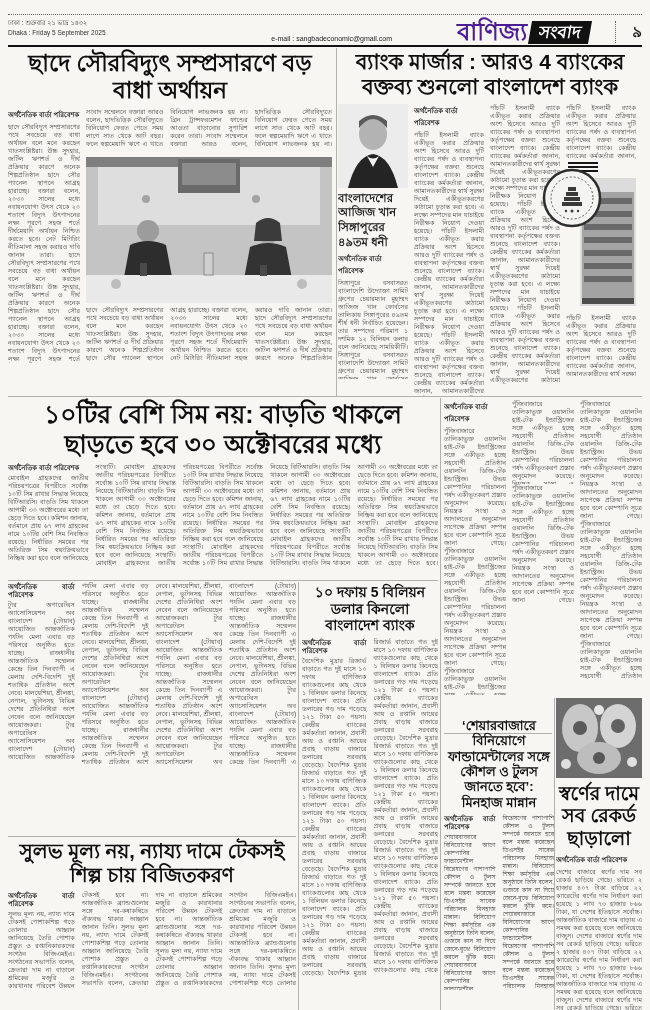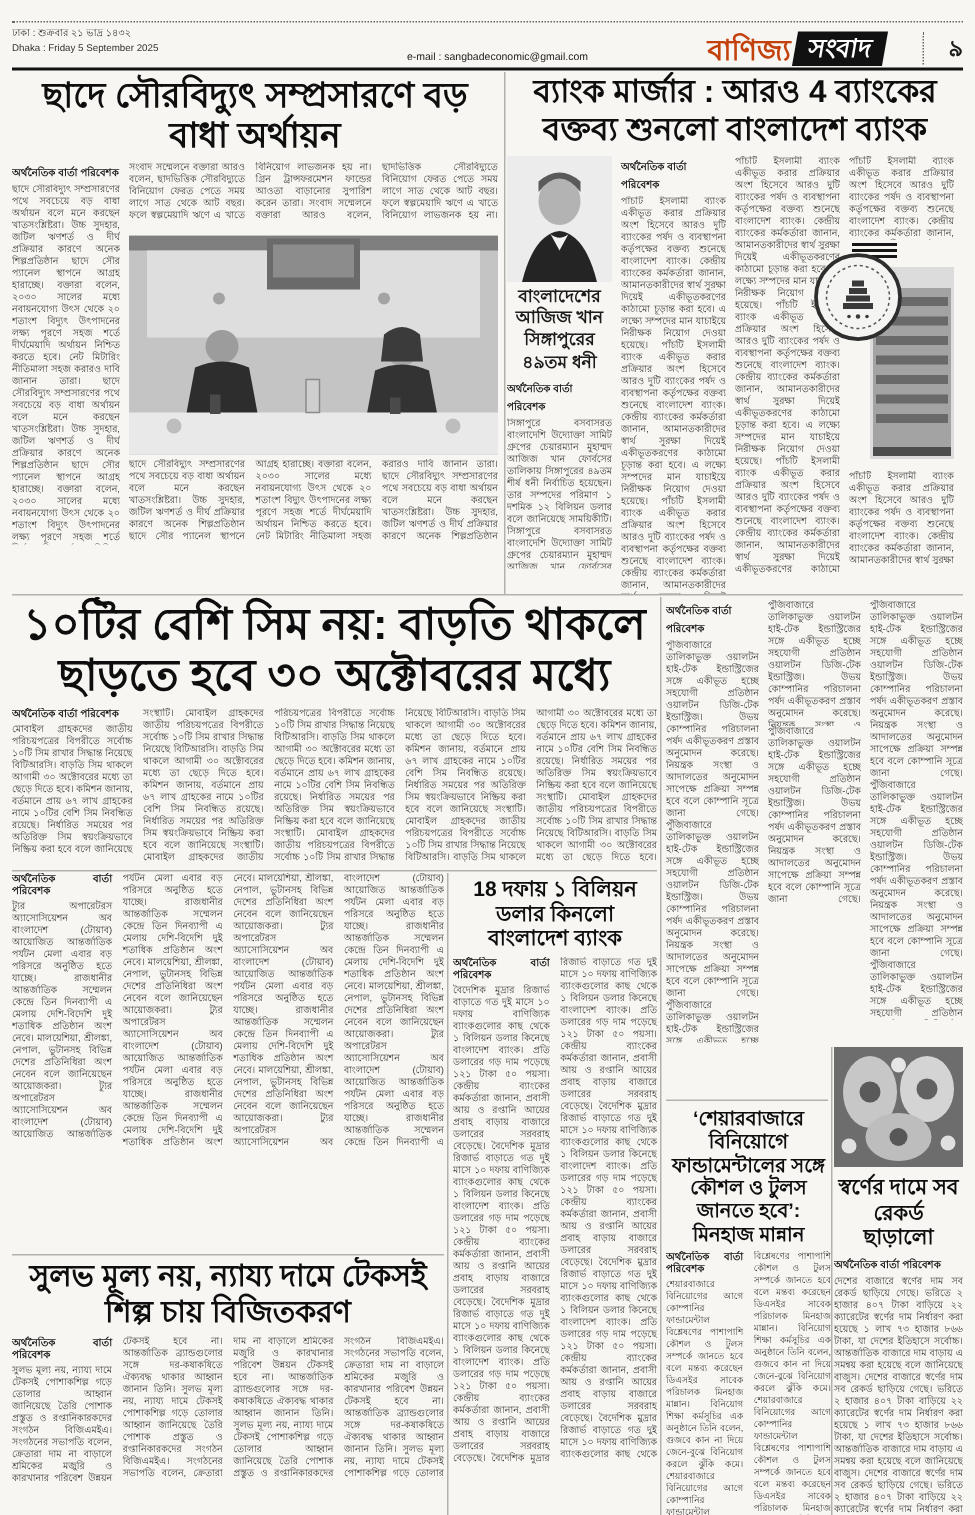--- a/index.html
+++ b/index.html
@@ -8,37 +8,37 @@
     background:#f7f6f2;color:#1c1c1c;
     font-family:"Liberation Sans","DejaVu Sans",sans-serif;
   }
   .page{position:absolute;inset:0;}
   
   .header{position:absolute;left:8px;right:8px;top:14px;height:30px;
     border-top:1px dotted #666;border-bottom:2.5px solid #121212;}
   .dateblock{position:absolute;left:0;top:3px;font-size:6.5px;line-height:1.55;color:#333;}
   .email{position:absolute;right:250px;bottom:3px;font-size:7px;color:#222;}
   .masthead{position:absolute;right:52px;bottom:1px;display:flex;align-items:flex-end;gap:3px;}
-  .masthead .w1{font-size:19px;font-weight:bold;color:#c2410c;line-height:1;font-family:Liberation Serif, serif;}
+  .masthead .w1{font-size:24px;font-weight:bold;color:#4c1d95;line-height:1;font-family:Liberation Serif, serif;}
   .masthead .w2{background:#111;color:#fff;font-size:17px;font-weight:bold;line-height:1;
     padding:3px 9px 3px 9px;transform:skewX(-10deg);}
   .pageno{position:absolute;right:0;bottom:2px;height:22px;display:flex;align-items:center;
     font-size:15px;font-weight:bold;border-left:1px dotted #666;padding-left:16px;}
   
   .article{position:absolute;overflow:hidden;}
   .hl{font-weight:bold;text-align:center;color:#0e0e0e;line-height:1.18;margin:2px 2px 4px 2px;}
   .byline{font-size:6.8px;font-weight:bold;color:#1a1a1a;margin:1px 0 2px 0;}
   .bodytext{font-size:6.3px;line-height:8px;text-align:justify;color:#3c3c3c;
     overflow:hidden;word-break:break-word;}
   .cols-2{column-count:2;column-gap:7px;}
   .cols-3{column-count:3;column-gap:7px;}
   .cols-4{column-count:4;column-gap:7px;}
   .cols-5{column-count:5;column-gap:7px;}
   .row{display:flex;gap:6px;}
-  .caption{font-size:11.5px;font-weight:bold;text-align:center;line-height:1.3;margin:3px 0;}
+  .caption{font-size:11.5px;font-weight:bold;text-align:left;line-height:1.3;margin:3px 0;}
   .photo{display:block;background:#cfcfcf;}
   
   .walton{height:62px;display:flex;flex-direction:column;align-items:center;justify-content:center;gap:2px;}
   .walton-text{font-size:11px;font-weight:bold;letter-spacing:1.5px;color:#111;}
   
   .bb-block{position:relative;width:70px;height:150px;margin:2px 0;}
   .bb-lines{position:absolute;left:2px;top:0;width:30px;}
   .bb-lines div{height:2px;background:#161616;margin-bottom:2px;}
   .bb-building{position:absolute;right:0;top:16px;}
   .bb-seal{position:absolute;left:-24px;top:6px;}
@@ -160,21 +160,21 @@
             <circle cx="24" cy="43" r="1.2" fill="#3a3a3a"></circle>
             <circle cx="36" cy="43" r="1.2" fill="#3a3a3a"></circle>
           </svg>
         </div>
         <div class="bodytext" style="height:62px">পাঁচটি ইসলামী ব্যাংক একীভূত করার প্রক্রিয়ার অংশ হিসেবে আরও দুটি ব্যাংকের পর্ষদ ও ব্যবস্থাপনা কর্তৃপক্ষের বক্তব্য শুনেছে বাংলাদেশ ব্যাংক। কেন্দ্রীয় ব্যাংকের কর্মকর্তারা জানান, আমানতকারীদের স্বার্থ সুরক্ষা দিয়েই একীভূতকরণের কাঠামো চূড়ান্ত করা হবে। এ লক্ষ্যে সম্পদের মান যাচাইয়ে নিরীক্ষক নিয়োগ দেওয়া হয়েছে। পাঁচটি ইসলামী ব্যাংক একীভূত করার প্রক্রিয়ার অংশ হিসেবে আরও দুটি ব্যাংকের পর্ষদ ও ব্যবস্থাপনা কর্তৃপক্ষের বক্তব্য শুনেছে বাংলাদেশ ব্যাংক। কেন্দ্রীয় ব্যাংকের কর্মকর্তারা জানান, আমানতকারীদের স্বার্থ সুরক্ষা দিয়েই একীভূতকরণের কাঠামো চূড়ান্ত করা হবে। এ লক্ষ্যে সম্পদের মান যাচাইয়ে নিরীক্ষক নিয়োগ দেওয়া হয়েছে।</div>
       </div>
     </div>
   </section>
 
   <section class="article" style="left:8px;top:398px;width:430px;height:182px">
-    <h1 class="hl" style="font-size:29px">১০টির বেশি সিম নয়: বাড়তি থাকলে ছাড়তে হবে ৩০ অক্টোবরের মধ্যে</h1>
+    <h1 class="hl" style="font-size:25px">১০টির বেশি সিম নয়: বাড়তি থাকলে ছাড়তে হবে ৩০ অক্টোবরের মধ্যে</h1>
     <div class="bodytext cols-5" style="height:106px">
       <span class="byline" style="display:block">অর্থনৈতিক বার্তা পরিবেশক</span>
       <span>মোবাইল গ্রাহকদের জাতীয় পরিচয়পত্রের বিপরীতে সর্বোচ্চ ১০টি সিম রাখার সিদ্ধান্ত নিয়েছে বিটিআরসি। বাড়তি সিম থাকলে আগামী ৩০ অক্টোবরের মধ্যে তা ছেড়ে দিতে হবে। কমিশন জানায়, বর্তমানে প্রায় ৬৭ লাখ গ্রাহকের নামে ১০টির বেশি সিম নিবন্ধিত রয়েছে। নির্ধারিত সময়ের পর অতিরিক্ত সিম স্বয়ংক্রিয়ভাবে নিষ্ক্রিয় করা হবে বলে জানিয়েছে সংস্থাটি। মোবাইল গ্রাহকদের জাতীয় পরিচয়পত্রের বিপরীতে সর্বোচ্চ ১০টি সিম রাখার সিদ্ধান্ত নিয়েছে বিটিআরসি। বাড়তি সিম থাকলে আগামী ৩০ অক্টোবরের মধ্যে তা ছেড়ে দিতে হবে। কমিশন জানায়, বর্তমানে প্রায় ৬৭ লাখ গ্রাহকের নামে ১০টির বেশি সিম নিবন্ধিত রয়েছে। নির্ধারিত সময়ের পর অতিরিক্ত সিম স্বয়ংক্রিয়ভাবে নিষ্ক্রিয় করা হবে বলে জানিয়েছে সংস্থাটি। মোবাইল গ্রাহকদের জাতীয় পরিচয়পত্রের বিপরীতে সর্বোচ্চ ১০টি সিম রাখার সিদ্ধান্ত নিয়েছে বিটিআরসি। বাড়তি সিম থাকলে আগামী ৩০ অক্টোবরের মধ্যে তা ছেড়ে দিতে হবে। কমিশন জানায়, বর্তমানে প্রায় ৬৭ লাখ গ্রাহকের নামে ১০টির বেশি সিম নিবন্ধিত রয়েছে। নির্ধারিত সময়ের পর অতিরিক্ত সিম স্বয়ংক্রিয়ভাবে নিষ্ক্রিয় করা হবে বলে জানিয়েছে সংস্থাটি। মোবাইল গ্রাহকদের জাতীয় পরিচয়পত্রের বিপরীতে সর্বোচ্চ ১০টি সিম রাখার সিদ্ধান্ত নিয়েছে বিটিআরসি। বাড়তি সিম থাকলে আগামী ৩০ অক্টোবরের মধ্যে তা ছেড়ে দিতে হবে। কমিশন জানায়, বর্তমানে প্রায় ৬৭ লাখ গ্রাহকের নামে ১০টির বেশি সিম নিবন্ধিত রয়েছে। নির্ধারিত সময়ের পর অতিরিক্ত সিম স্বয়ংক্রিয়ভাবে নিষ্ক্রিয় করা হবে বলে জানিয়েছে সংস্থাটি। মোবাইল গ্রাহকদের জাতীয় পরিচয়পত্রের বিপরীতে সর্বোচ্চ ১০টি সিম রাখার সিদ্ধান্ত নিয়েছে বিটিআরসি। বাড়তি সিম থাকলে আগামী ৩০ অক্টোবরের মধ্যে তা ছেড়ে দিতে হবে। কমিশন জানায়, বর্তমানে প্রায় ৬৭ লাখ গ্রাহকের নামে ১০টির বেশি সিম নিবন্ধিত রয়েছে। নির্ধারিত সময়ের পর অতিরিক্ত সিম স্বয়ংক্রিয়ভাবে নিষ্ক্রিয় করা হবে বলে জানিয়েছে সংস্থাটি। মোবাইল গ্রাহকদের জাতীয় পরিচয়পত্রের বিপরীতে সর্বোচ্চ ১০টি সিম রাখার সিদ্ধান্ত নিয়েছে বিটিআরসি। বাড়তি সিম থাকলে আগামী ৩০ অক্টোবরের মধ্যে তা ছেড়ে দিতে হবে। কমিশন জানায়, বর্তমানে প্রায় ৬৭ লাখ গ্রাহকের নামে ১০টির বেশি সিম নিবন্ধিত রয়েছে। নির্ধারিত সময়ের পর অতিরিক্ত সিম স্বয়ংক্রিয়ভাবে নিষ্ক্রিয় করা হবে বলে জানিয়েছে সংস্থাটি।</span>
     </div>
   </section>
 
   <section class="article" style="left:444px;top:400px;width:198px;height:333px">
     <div class="row">
       <div style="width:62px">
         <div class="byline">অর্থনৈতিক বার্তা পরিবেশক</div>
@@ -191,54 +191,54 @@
   </section>
 
   <section class="article" style="left:8px;top:582px;width:288px;height:254px">
     <div class="bodytext cols-4" style="height:186px">
       <span class="byline" style="display:block">অর্থনৈতিক বার্তা পরিবেশক</span>
       <span>ট্যুর অপারেটরস অ্যাসোসিয়েশন অব বাংলাদেশ (টোয়াব) আয়োজিত আন্তর্জাতিক পর্যটন মেলা এবার বড় পরিসরে অনুষ্ঠিত হতে যাচ্ছে। রাজধানীর আন্তর্জাতিক সম্মেলন কেন্দ্রে তিন দিনব্যাপী এ মেলায় দেশি-বিদেশি দুই শতাধিক প্রতিষ্ঠান অংশ নেবে। মালয়েশিয়া, শ্রীলঙ্কা, নেপাল, ভুটানসহ বিভিন্ন দেশের প্রতিনিধিরা অংশ নেবেন বলে জানিয়েছেন আয়োজকরা। ট্যুর অপারেটরস অ্যাসোসিয়েশন অব বাংলাদেশ (টোয়াব) আয়োজিত আন্তর্জাতিক পর্যটন মেলা এবার বড় পরিসরে অনুষ্ঠিত হতে যাচ্ছে। রাজধানীর আন্তর্জাতিক সম্মেলন কেন্দ্রে তিন দিনব্যাপী এ মেলায় দেশি-বিদেশি দুই শতাধিক প্রতিষ্ঠান অংশ নেবে। মালয়েশিয়া, শ্রীলঙ্কা, নেপাল, ভুটানসহ বিভিন্ন দেশের প্রতিনিধিরা অংশ নেবেন বলে জানিয়েছেন আয়োজকরা। ট্যুর অপারেটরস অ্যাসোসিয়েশন অব বাংলাদেশ (টোয়াব) আয়োজিত আন্তর্জাতিক পর্যটন মেলা এবার বড় পরিসরে অনুষ্ঠিত হতে যাচ্ছে। রাজধানীর আন্তর্জাতিক সম্মেলন কেন্দ্রে তিন দিনব্যাপী এ মেলায় দেশি-বিদেশি দুই শতাধিক প্রতিষ্ঠান অংশ নেবে। মালয়েশিয়া, শ্রীলঙ্কা, নেপাল, ভুটানসহ বিভিন্ন দেশের প্রতিনিধিরা অংশ নেবেন বলে জানিয়েছেন আয়োজকরা। ট্যুর অপারেটরস অ্যাসোসিয়েশন অব বাংলাদেশ (টোয়াব) আয়োজিত আন্তর্জাতিক পর্যটন মেলা এবার বড় পরিসরে অনুষ্ঠিত হতে যাচ্ছে। রাজধানীর আন্তর্জাতিক সম্মেলন কেন্দ্রে তিন দিনব্যাপী এ মেলায় দেশি-বিদেশি দুই শতাধিক প্রতিষ্ঠান অংশ নেবে। মালয়েশিয়া, শ্রীলঙ্কা, নেপাল, ভুটানসহ বিভিন্ন দেশের প্রতিনিধিরা অংশ নেবেন বলে জানিয়েছেন আয়োজকরা। ট্যুর অপারেটরস অ্যাসোসিয়েশন অব বাংলাদেশ (টোয়াব) আয়োজিত আন্তর্জাতিক পর্যটন মেলা এবার বড় পরিসরে অনুষ্ঠিত হতে যাচ্ছে। রাজধানীর আন্তর্জাতিক সম্মেলন কেন্দ্রে তিন দিনব্যাপী এ মেলায় দেশি-বিদেশি দুই শতাধিক প্রতিষ্ঠান অংশ নেবে। মালয়েশিয়া, শ্রীলঙ্কা, নেপাল, ভুটানসহ বিভিন্ন দেশের প্রতিনিধিরা অংশ নেবেন বলে জানিয়েছেন আয়োজকরা। ট্যুর অপারেটরস অ্যাসোসিয়েশন অব বাংলাদেশ (টোয়াব) আয়োজিত আন্তর্জাতিক পর্যটন মেলা এবার বড় পরিসরে অনুষ্ঠিত হতে যাচ্ছে। রাজধানীর আন্তর্জাতিক সম্মেলন কেন্দ্রে তিন দিনব্যাপী এ মেলায় দেশি-বিদেশি দুই শতাধিক প্রতিষ্ঠান অংশ নেবে। মালয়েশিয়া, শ্রীলঙ্কা, নেপাল, ভুটানসহ বিভিন্ন দেশের প্রতিনিধিরা অংশ নেবেন বলে জানিয়েছেন আয়োজকরা।</span>
     </div>
   </section>
 
   <section class="article" style="left:302px;top:582px;width:136px;height:428px">
-    <h1 class="hl" style="font-size:14px">18 দফায় ১ বিলিয়ন ডলার কিনলো বাংলাদেশ ব্যাংক</h1>
+    <h1 class="hl" style="font-size:14px">১০ দফায় 5 বিলিয়ন ডলার কিনলো বাংলাদেশ ব্যাংক</h1>
     <div class="bodytext cols-2" style="height:342px">
       <span class="byline" style="display:block">অর্থনৈতিক বার্তা পরিবেশক</span>
       <span>বৈদেশিক মুদ্রার রিজার্ভ বাড়াতে গত দুই মাসে ১০ দফায় বাণিজ্যিক ব্যাংকগুলোর কাছ থেকে ১ বিলিয়ন ডলার কিনেছে বাংলাদেশ ব্যাংক। প্রতি ডলারের গড় দাম পড়েছে ১২১ টাকা ৫০ পয়সা। কেন্দ্রীয় ব্যাংকের কর্মকর্তারা জানান, প্রবাসী আয় ও রপ্তানি আয়ের প্রবাহ বাড়ায় বাজারে ডলারের সরবরাহ বেড়েছে। বৈদেশিক মুদ্রার রিজার্ভ বাড়াতে গত দুই মাসে ১০ দফায় বাণিজ্যিক ব্যাংকগুলোর কাছ থেকে ১ বিলিয়ন ডলার কিনেছে বাংলাদেশ ব্যাংক। প্রতি ডলারের গড় দাম পড়েছে ১২১ টাকা ৫০ পয়সা। কেন্দ্রীয় ব্যাংকের কর্মকর্তারা জানান, প্রবাসী আয় ও রপ্তানি আয়ের প্রবাহ বাড়ায় বাজারে ডলারের সরবরাহ বেড়েছে। বৈদেশিক মুদ্রার রিজার্ভ বাড়াতে গত দুই মাসে ১০ দফায় বাণিজ্যিক ব্যাংকগুলোর কাছ থেকে ১ বিলিয়ন ডলার কিনেছে বাংলাদেশ ব্যাংক। প্রতি ডলারের গড় দাম পড়েছে ১২১ টাকা ৫০ পয়সা। কেন্দ্রীয় ব্যাংকের কর্মকর্তারা জানান, প্রবাসী আয় ও রপ্তানি আয়ের প্রবাহ বাড়ায় বাজারে ডলারের সরবরাহ বেড়েছে। বৈদেশিক মুদ্রার রিজার্ভ বাড়াতে গত দুই মাসে ১০ দফায় বাণিজ্যিক ব্যাংকগুলোর কাছ থেকে ১ বিলিয়ন ডলার কিনেছে বাংলাদেশ ব্যাংক। প্রতি ডলারের গড় দাম পড়েছে ১২১ টাকা ৫০ পয়সা। কেন্দ্রীয় ব্যাংকের কর্মকর্তারা জানান, প্রবাসী আয় ও রপ্তানি আয়ের প্রবাহ বাড়ায় বাজারে ডলারের সরবরাহ বেড়েছে। বৈদেশিক মুদ্রার রিজার্ভ বাড়াতে গত দুই মাসে ১০ দফায় বাণিজ্যিক ব্যাংকগুলোর কাছ থেকে ১ বিলিয়ন ডলার কিনেছে বাংলাদেশ ব্যাংক। প্রতি ডলারের গড় দাম পড়েছে ১২১ টাকা ৫০ পয়সা। কেন্দ্রীয় ব্যাংকের কর্মকর্তারা জানান, প্রবাসী আয় ও রপ্তানি আয়ের প্রবাহ বাড়ায় বাজারে ডলারের সরবরাহ বেড়েছে। বৈদেশিক মুদ্রার রিজার্ভ বাড়াতে গত দুই মাসে ১০ দফায় বাণিজ্যিক ব্যাংকগুলোর কাছ থেকে ১ বিলিয়ন ডলার কিনেছে বাংলাদেশ ব্যাংক। প্রতি ডলারের গড় দাম পড়েছে ১২১ টাকা ৫০ পয়সা। কেন্দ্রীয় ব্যাংকের কর্মকর্তারা জানান, প্রবাসী আয় ও রপ্তানি আয়ের প্রবাহ বাড়ায় বাজারে ডলারের সরবরাহ বেড়েছে। বৈদেশিক মুদ্রার রিজার্ভ বাড়াতে গত দুই মাসে ১০ দফায় বাণিজ্যিক ব্যাংকগুলোর কাছ থেকে ১ বিলিয়ন ডলার কিনেছে বাংলাদেশ ব্যাংক। প্রতি ডলারের গড় দাম পড়েছে ১২১ টাকা ৫০ পয়সা। কেন্দ্রীয় ব্যাংকের কর্মকর্তারা জানান, প্রবাসী আয় ও রপ্তানি আয়ের প্রবাহ বাড়ায় বাজারে ডলারের সরবরাহ বেড়েছে।</span>
     </div>
   </section>
 
   <section class="article" style="left:8px;top:838px;width:288px;height:168px">
     <h1 class="hl" style="font-size:20px">সুলভ মূল্য নয়, ন্যায্য দামে টেকসই শিল্প চায় বিজিতকরণ</h1>
     <div class="bodytext cols-4" style="height:102px">
       <span class="byline" style="display:block">অর্থনৈতিক বার্তা পরিবেশক</span>
       <span>সুলভ মূল্য নয়, ন্যায্য দামে টেকসই পোশাকশিল্প গড়ে তোলার আহ্বান জানিয়েছে তৈরি পোশাক প্রস্তুত ও রপ্তানিকারকদের সংগঠন বিজিএমইএ। সংগঠনের সভাপতি বলেন, ক্রেতারা দাম না বাড়ালে শ্রমিকের মজুরি ও কারখানার পরিবেশ উন্নয়ন টেকসই হবে না। আন্তর্জাতিক ব্র্যান্ডগুলোর সঙ্গে দর-কষাকষিতে ঐক্যবদ্ধ থাকার আহ্বান জানান তিনি। সুলভ মূল্য নয়, ন্যায্য দামে টেকসই পোশাকশিল্প গড়ে তোলার আহ্বান জানিয়েছে তৈরি পোশাক প্রস্তুত ও রপ্তানিকারকদের সংগঠন বিজিএমইএ। সংগঠনের সভাপতি বলেন, ক্রেতারা দাম না বাড়ালে শ্রমিকের মজুরি ও কারখানার পরিবেশ উন্নয়ন টেকসই হবে না। আন্তর্জাতিক ব্র্যান্ডগুলোর সঙ্গে দর-কষাকষিতে ঐক্যবদ্ধ থাকার আহ্বান জানান তিনি। সুলভ মূল্য নয়, ন্যায্য দামে টেকসই পোশাকশিল্প গড়ে তোলার আহ্বান জানিয়েছে তৈরি পোশাক প্রস্তুত ও রপ্তানিকারকদের সংগঠন বিজিএমইএ। সংগঠনের সভাপতি বলেন, ক্রেতারা দাম না বাড়ালে শ্রমিকের মজুরি ও কারখানার পরিবেশ উন্নয়ন টেকসই হবে না। আন্তর্জাতিক ব্র্যান্ডগুলোর সঙ্গে দর-কষাকষিতে ঐক্যবদ্ধ থাকার আহ্বান জানান তিনি। সুলভ মূল্য নয়, ন্যায্য দামে টেকসই পোশাকশিল্প গড়ে তোলার আহ্বান জানিয়েছে তৈরি পোশাক প্রস্তুত ও রপ্তানিকারকদের সংগঠন বিজিএমইএ। সংগঠনের সভাপতি বলেন, ক্রেতারা দাম না বাড়ালে শ্রমিকের মজুরি ও কারখানার পরিবেশ উন্নয়ন টেকসই হবে না। আন্তর্জাতিক ব্র্যান্ডগুলোর সঙ্গে দর-কষাকষিতে ঐক্যবদ্ধ থাকার আহ্বান জানান তিনি।</span>
     </div>
   </section>
 
-  <section class="article" style="left:444px;top:736px;width:110px;height:274px">
+  <section class="article" style="left:444px;top:716px;width:110px;height:274px">
     <h1 class="hl" style="font-size:13px">‘শেয়ারবাজারে বিনিয়োগে ফান্ডামেন্টালের সঙ্গে কৌশল ও টুলস জানতে হবে’: মিনহাজ মান্নান</h1>
     <div class="bodytext cols-2" style="height:186px;font-size:6px">
       <span class="byline" style="display:block">অর্থনৈতিক বার্তা পরিবেশক</span>
       <span>শেয়ারবাজারে বিনিয়োগের আগে কোম্পানির ফান্ডামেন্টাল বিশ্লেষণের পাশাপাশি কৌশল ও টুলস সম্পর্কে জানতে হবে বলে মন্তব্য করেছেন ডিএসইর সাবেক পরিচালক মিনহাজ মান্নান। বিনিয়োগ শিক্ষা কর্মসূচির এক অনুষ্ঠানে তিনি বলেন, গুজবে কান না দিয়ে জেনে-বুঝে বিনিয়োগ করলে ঝুঁকি কমে। শেয়ারবাজারে বিনিয়োগের আগে কোম্পানির ফান্ডামেন্টাল বিশ্লেষণের পাশাপাশি কৌশল ও টুলস সম্পর্কে জানতে হবে বলে মন্তব্য করেছেন ডিএসইর সাবেক পরিচালক মিনহাজ মান্নান। বিনিয়োগ শিক্ষা কর্মসূচির এক অনুষ্ঠানে তিনি বলেন, গুজবে কান না দিয়ে জেনে-বুঝে বিনিয়োগ করলে ঝুঁকি কমে। শেয়ারবাজারে বিনিয়োগের আগে কোম্পানির ফান্ডামেন্টাল বিশ্লেষণের পাশাপাশি কৌশল ও টুলস সম্পর্কে জানতে হবে বলে মন্তব্য করেছেন ডিএসইর সাবেক পরিচালক মিনহাজ মান্নান। বিনিয়োগ শিক্ষা কর্মসূচির এক অনুষ্ঠানে তিনি বলেন, গুজবে কান না দিয়ে জেনে-বুঝে বিনিয়োগ করলে ঝুঁকি কমে। শেয়ারবাজারে বিনিয়োগের আগে কোম্পানির ফান্ডামেন্টাল বিশ্লেষণের পাশাপাশি কৌশল ও টুলস সম্পর্কে জানতে হবে বলে মন্তব্য করেছেন ডিএসইর সাবেক পরিচালক মিনহাজ মান্নান। বিনিয়োগ শিক্ষা কর্মসূচির এক অনুষ্ঠানে তিনি বলেন, গুজবে কান না দিয়ে জেনে-বুঝে বিনিয়োগ করলে ঝুঁকি কমে। শেয়ারবাজারে বিনিয়োগের আগে কোম্পানির ফান্ডামেন্টাল বিশ্লেষণের পাশাপাশি কৌশল ও টুলস সম্পর্কে জানতে হবে বলে মন্তব্য করেছেন ডিএসইর সাবেক পরিচালক মিনহাজ মান্নান। বিনিয়োগ শিক্ষা কর্মসূচির এক অনুষ্ঠানে তিনি বলেন, গুজবে কান না দিয়ে জেনে-বুঝে বিনিয়োগ করলে ঝুঁকি কমে।</span>
     </div>
   </section>
 
   <section class="article" style="left:556px;top:698px;width:86px;height:312px">
     <svg class="photo" width="86" height="80" viewBox="0 0 86 80">
       <rect width="86" height="80" fill="#6d6d6d"></rect>
       <ellipse cx="24" cy="30" rx="18" ry="24" fill="#c7c7c7"></ellipse>
       <ellipse cx="62" cy="28" rx="18" ry="22" fill="#d4d4d4"></ellipse>
       <ellipse cx="43" cy="60" rx="22" ry="16" fill="#bdbdbd"></ellipse>
       <circle cx="24" cy="30" r="7" fill="#5a5a5a"></circle>
       <circle cx="62" cy="28" r="7" fill="#616161"></circle>
       <circle cx="43" cy="60" r="6" fill="#575757"></circle>
       <circle cx="10" cy="66" r="5" fill="#e0e0e0"></circle>
       <circle cx="76" cy="64" r="5" fill="#e0e0e0"></circle>
       <circle cx="43" c="12" cy="12" r="5" fill="#e6e6e6"></circle>
     </svg>
-    <h1 class="hl" style="font-size:14px;margin-top:5px">স্বর্ণের দামে সব রেকর্ড ছাড়ালো</h1>
+    <h1 class="hl" style="font-size:19px;margin-top:5px">স্বর্ণের দামে সব রেকর্ড ছাড়ালো</h1>
     <div class="byline">অর্থনৈতিক বার্তা পরিবেশক</div>
     <div class="bodytext" style="height:158px">দেশের বাজারে স্বর্ণের দাম সব রেকর্ড ছাড়িয়ে গেছে। ভরিতে ২ হাজার ৪০৭ টাকা বাড়িয়ে ২২ ক্যারেটের স্বর্ণের দাম নির্ধারণ করা হয়েছে ১ লাখ ৭৩ হাজার ৮৬৬ টাকা, যা দেশের ইতিহাসে সর্বোচ্চ। আন্তর্জাতিক বাজারে দাম বাড়ায় এ সমন্বয় করা হয়েছে বলে জানিয়েছে বাজুস। দেশের বাজারে স্বর্ণের দাম সব রেকর্ড ছাড়িয়ে গেছে। ভরিতে ২ হাজার ৪০৭ টাকা বাড়িয়ে ২২ ক্যারেটের স্বর্ণের দাম নির্ধারণ করা হয়েছে ১ লাখ ৭৩ হাজার ৮৬৬ টাকা, যা দেশের ইতিহাসে সর্বোচ্চ। আন্তর্জাতিক বাজারে দাম বাড়ায় এ সমন্বয় করা হয়েছে বলে জানিয়েছে বাজুস। দেশের বাজারে স্বর্ণের দাম সব রেকর্ড ছাড়িয়ে গেছে। ভরিতে ২ হাজার ৪০৭ টাকা বাড়িয়ে ২২ ক্যারেটের স্বর্ণের দাম নির্ধারণ করা হয়েছে ১ লাখ ৭৩ হাজার ৮৬৬ টাকা, যা দেশের ইতিহাসে সর্বোচ্চ। আন্তর্জাতিক বাজারে দাম বাড়ায় এ সমন্বয় করা হয়েছে বলে জানিয়েছে বাজুস। দেশের বাজারে স্বর্ণের দাম সব রেকর্ড ছাড়িয়ে গেছে। ভরিতে ২ হাজার ৪০৭ টাকা বাড়িয়ে ২২ ক্যারেটের স্বর্ণের দাম নির্ধারণ করা হয়েছে ১ লাখ ৭৩ হাজার ৮৬৬ টাকা, যা দেশের ইতিহাসে সর্বোচ্চ। আন্তর্জাতিক বাজারে দাম বাড়ায় এ সমন্বয় করা হয়েছে বলে জানিয়েছে বাজুস।</div>
   </section>
 
 </div>
 
 </body></html>

